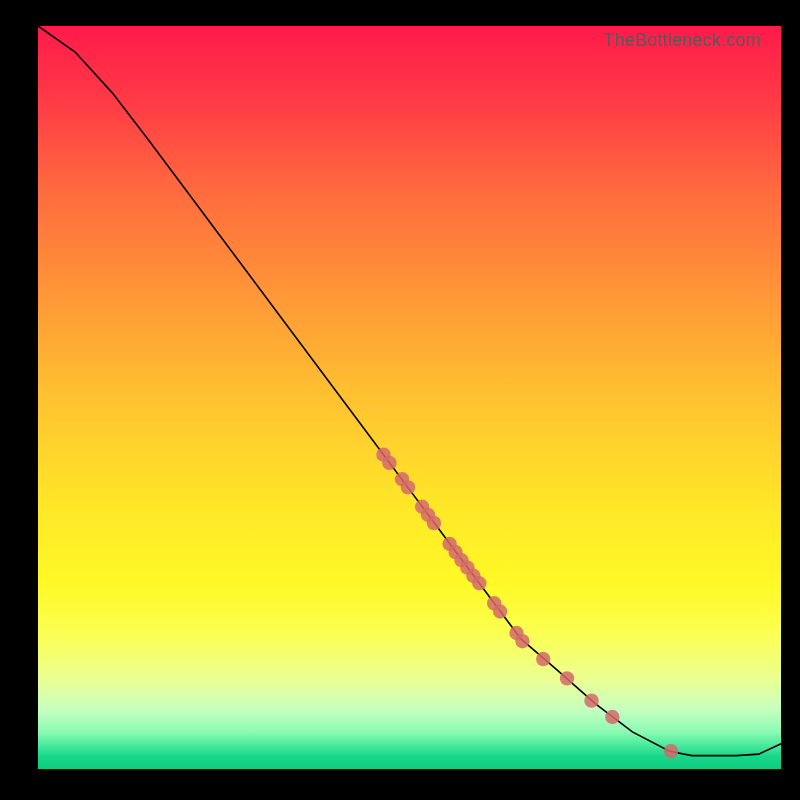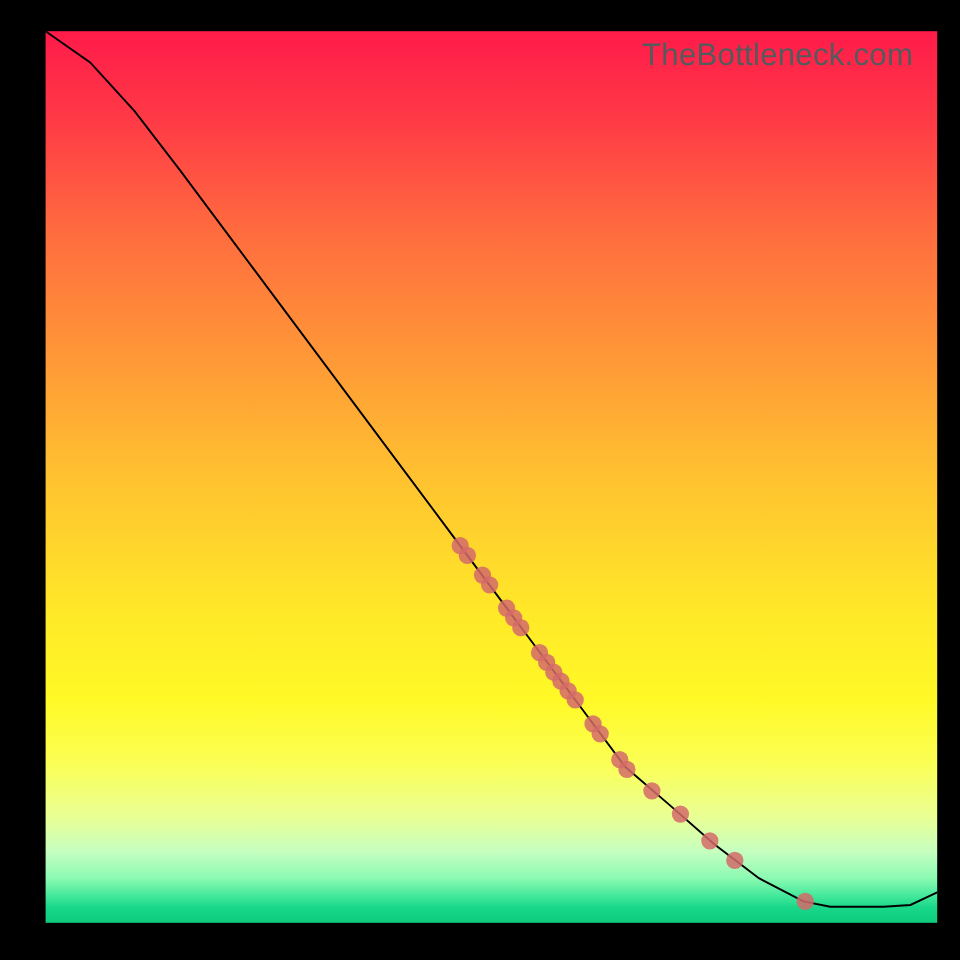--- a/index.html
+++ b/index.html
@@ -24,21 +24,21 @@
       #8bfab2 95%,
       #43e89b 97%,
       #18d788 98.3%,
       #0fcc7d 100%);
   }
   .attrib {
     position: absolute;
     top: 4px;
     right: 20px;
     font-family: Arial, Helvetica, sans-serif;
-    font-size: 26px;
+    font-size: 18px;
     color: #555a5c;
     letter-spacing: 0.2px;
   }
   svg.plot {
     position: absolute;
     left: 0; top: 0;
     width: 743px; height: 743px;
     overflow: visible;
   }
   .curve { fill: none; stroke: #000; stroke-width: 1.6px; }

